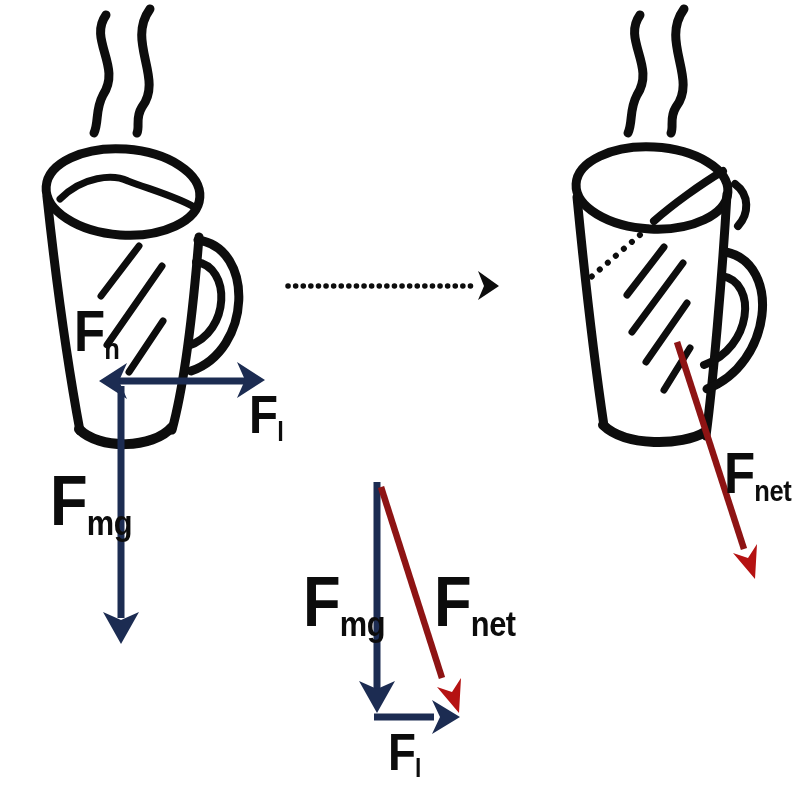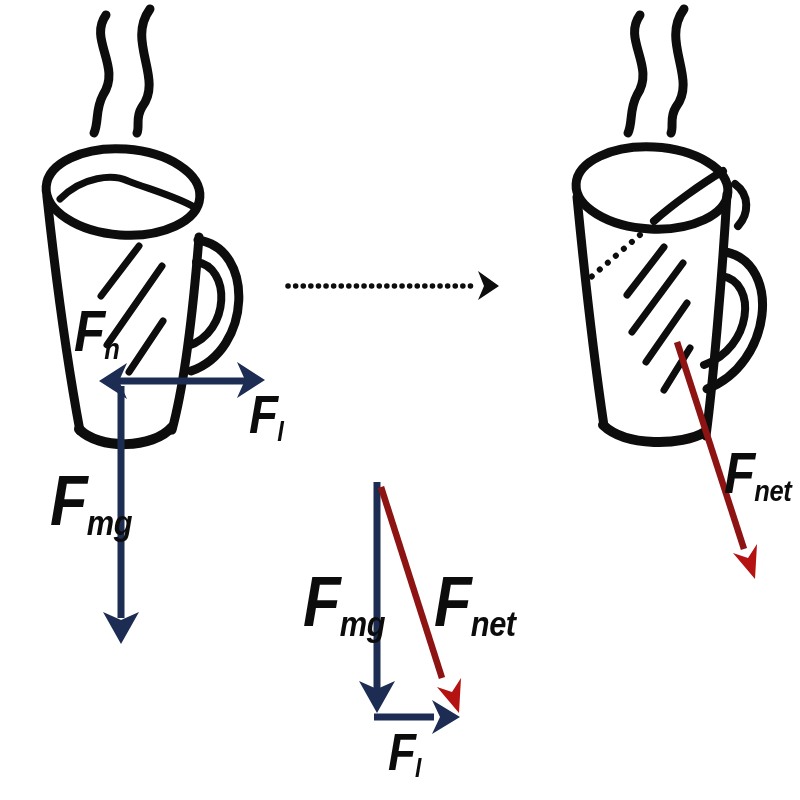--- a/index.html
+++ b/index.html
@@ -1,17 +1,17 @@
 <!DOCTYPE html>
 <html><head>
 <meta charset="utf-8">
 <style>
   html,body{margin:0;padding:0;background:#fff;}
   #stage{position:relative;width:800px;height:800px;background:#fff;overflow:hidden;
-         font-family:"Liberation Sans",sans-serif;font-style:italic;}
+         font-family:"Liberation Sans",sans-serif;}
   #diagram-svg{position:absolute;left:0;top:0;}
   .flabel{position:absolute;font-weight:700;color:#0c0c0c;line-height:1;
           letter-spacing:-1px;transform:scaleX(0.88);transform-origin:left top;
           font-family:"Liberation Sans",sans-serif;white-space:nowrap;}
   .flabel sub{font-size:0.50em;vertical-align:-0.28em;letter-spacing:-0.5px;}
 </style>
 </head>
 <body>
 
 <div id="stage">

